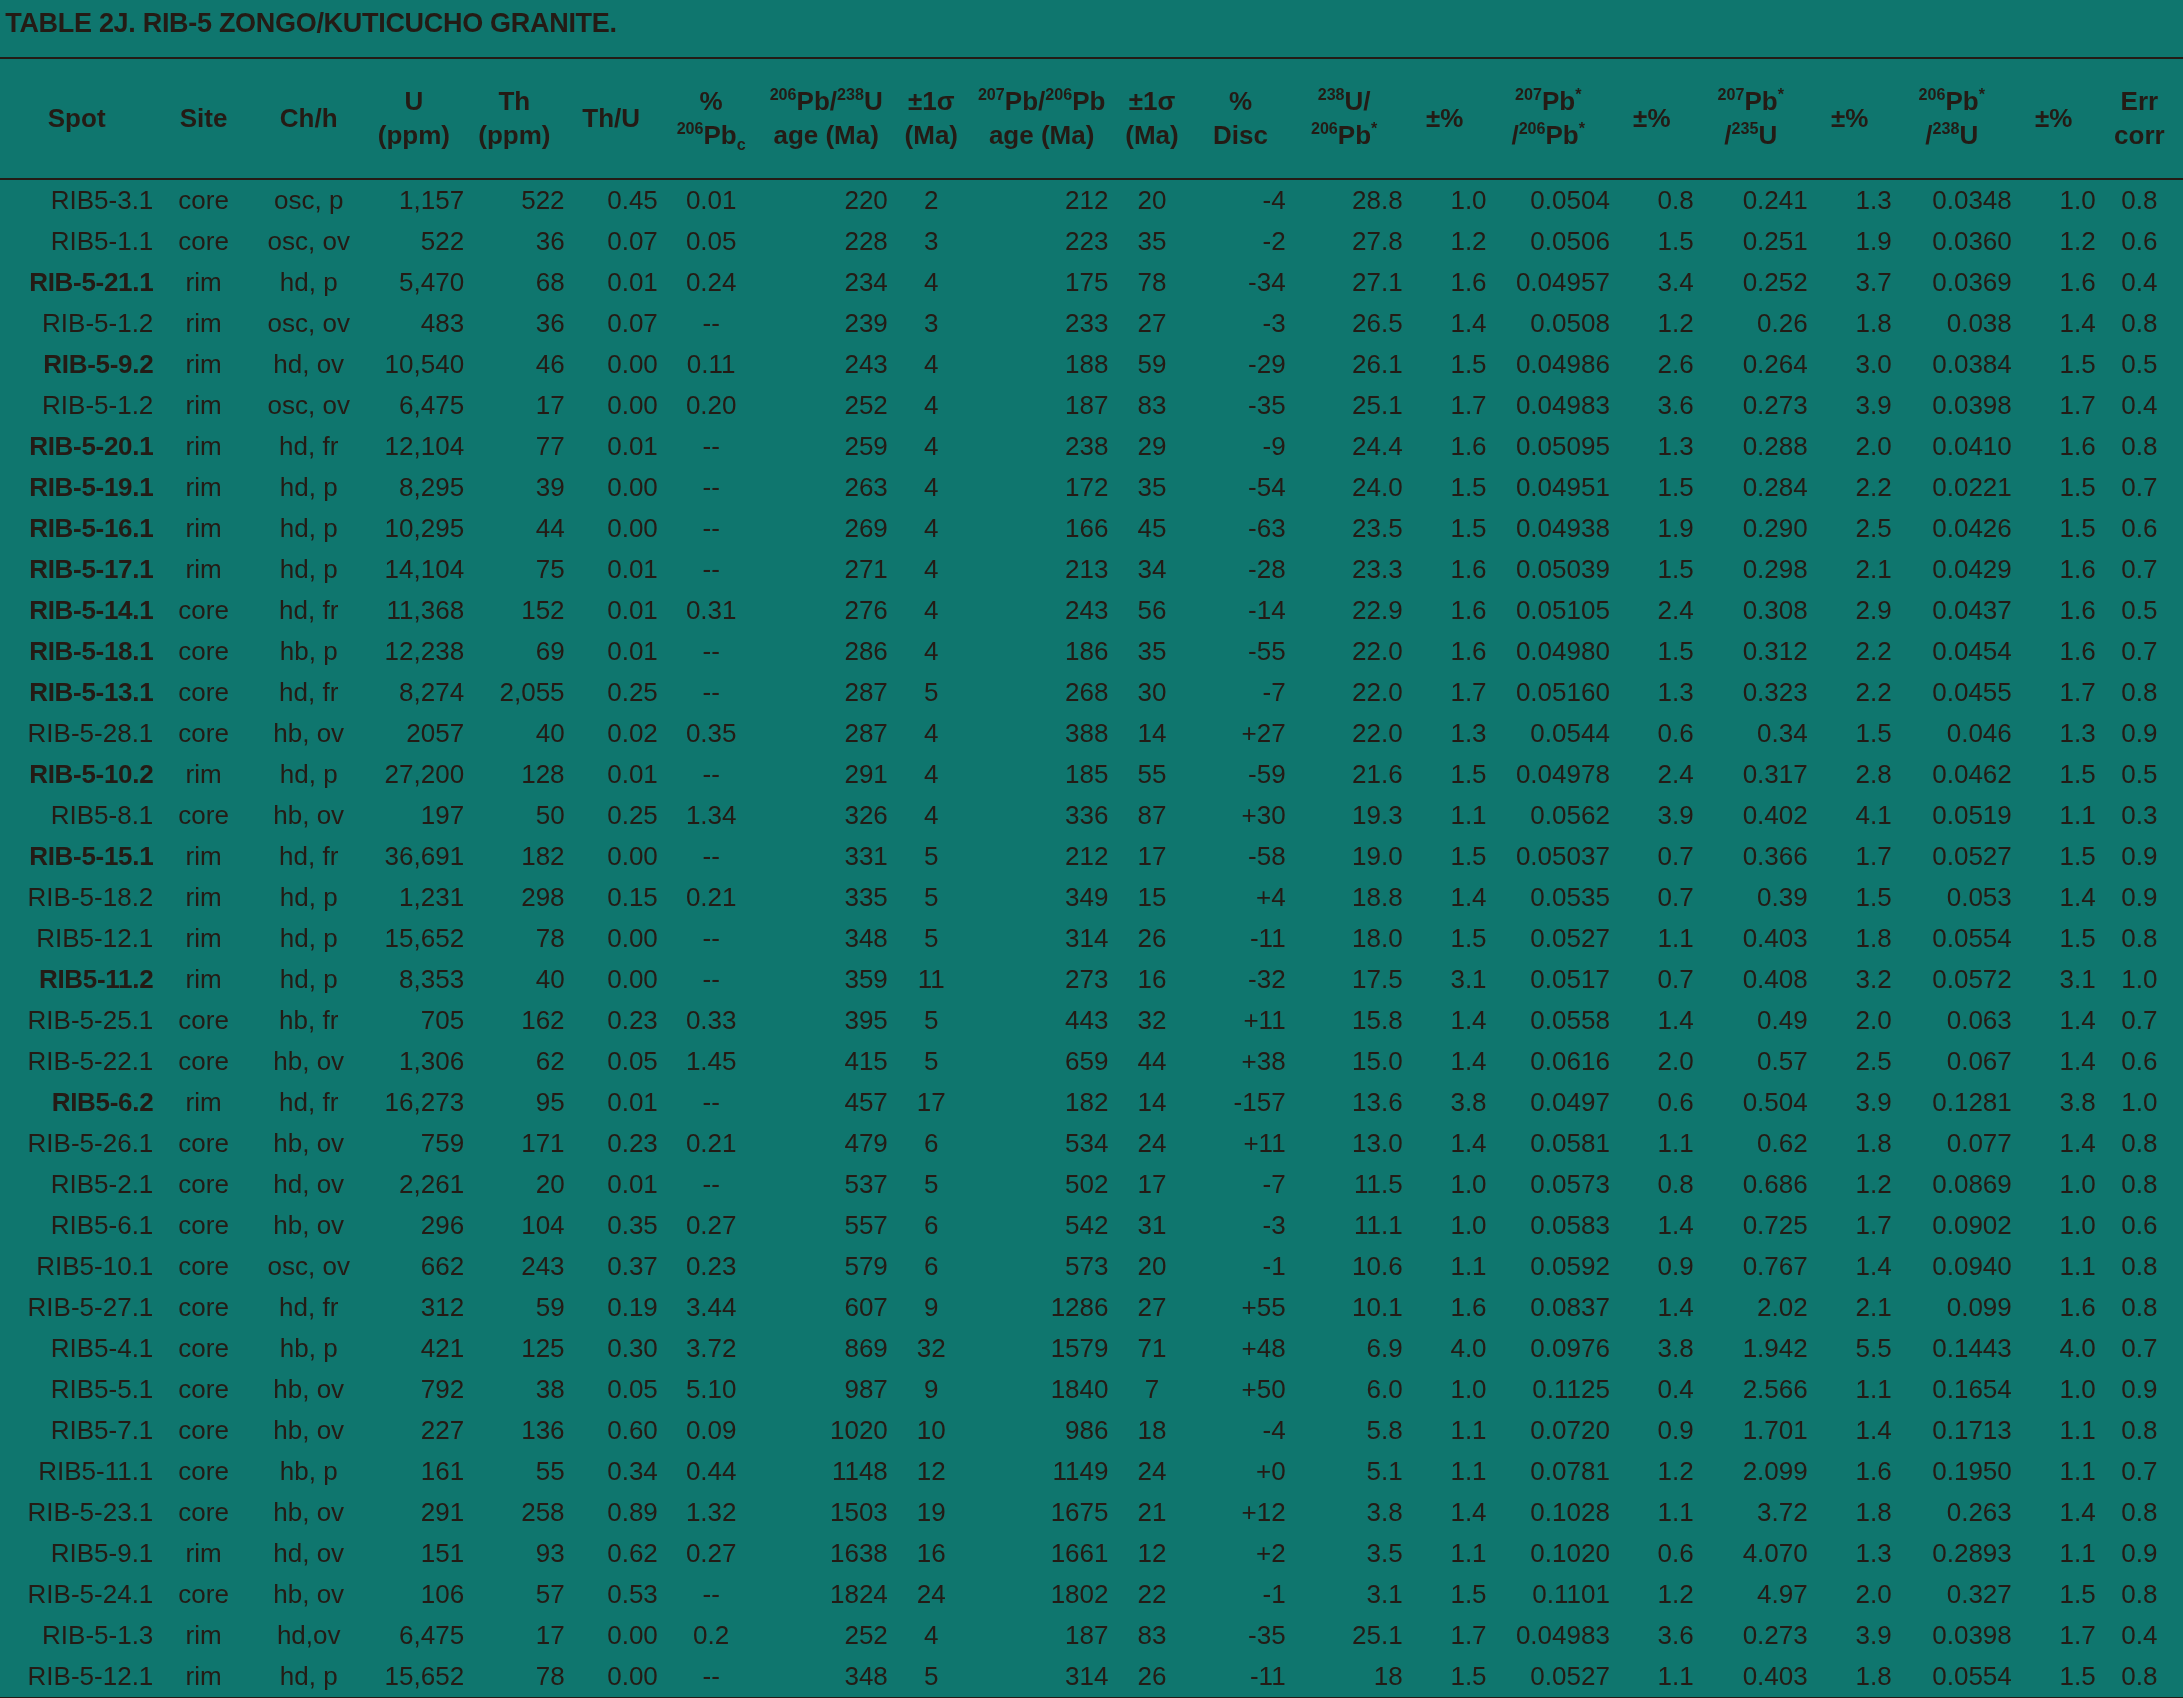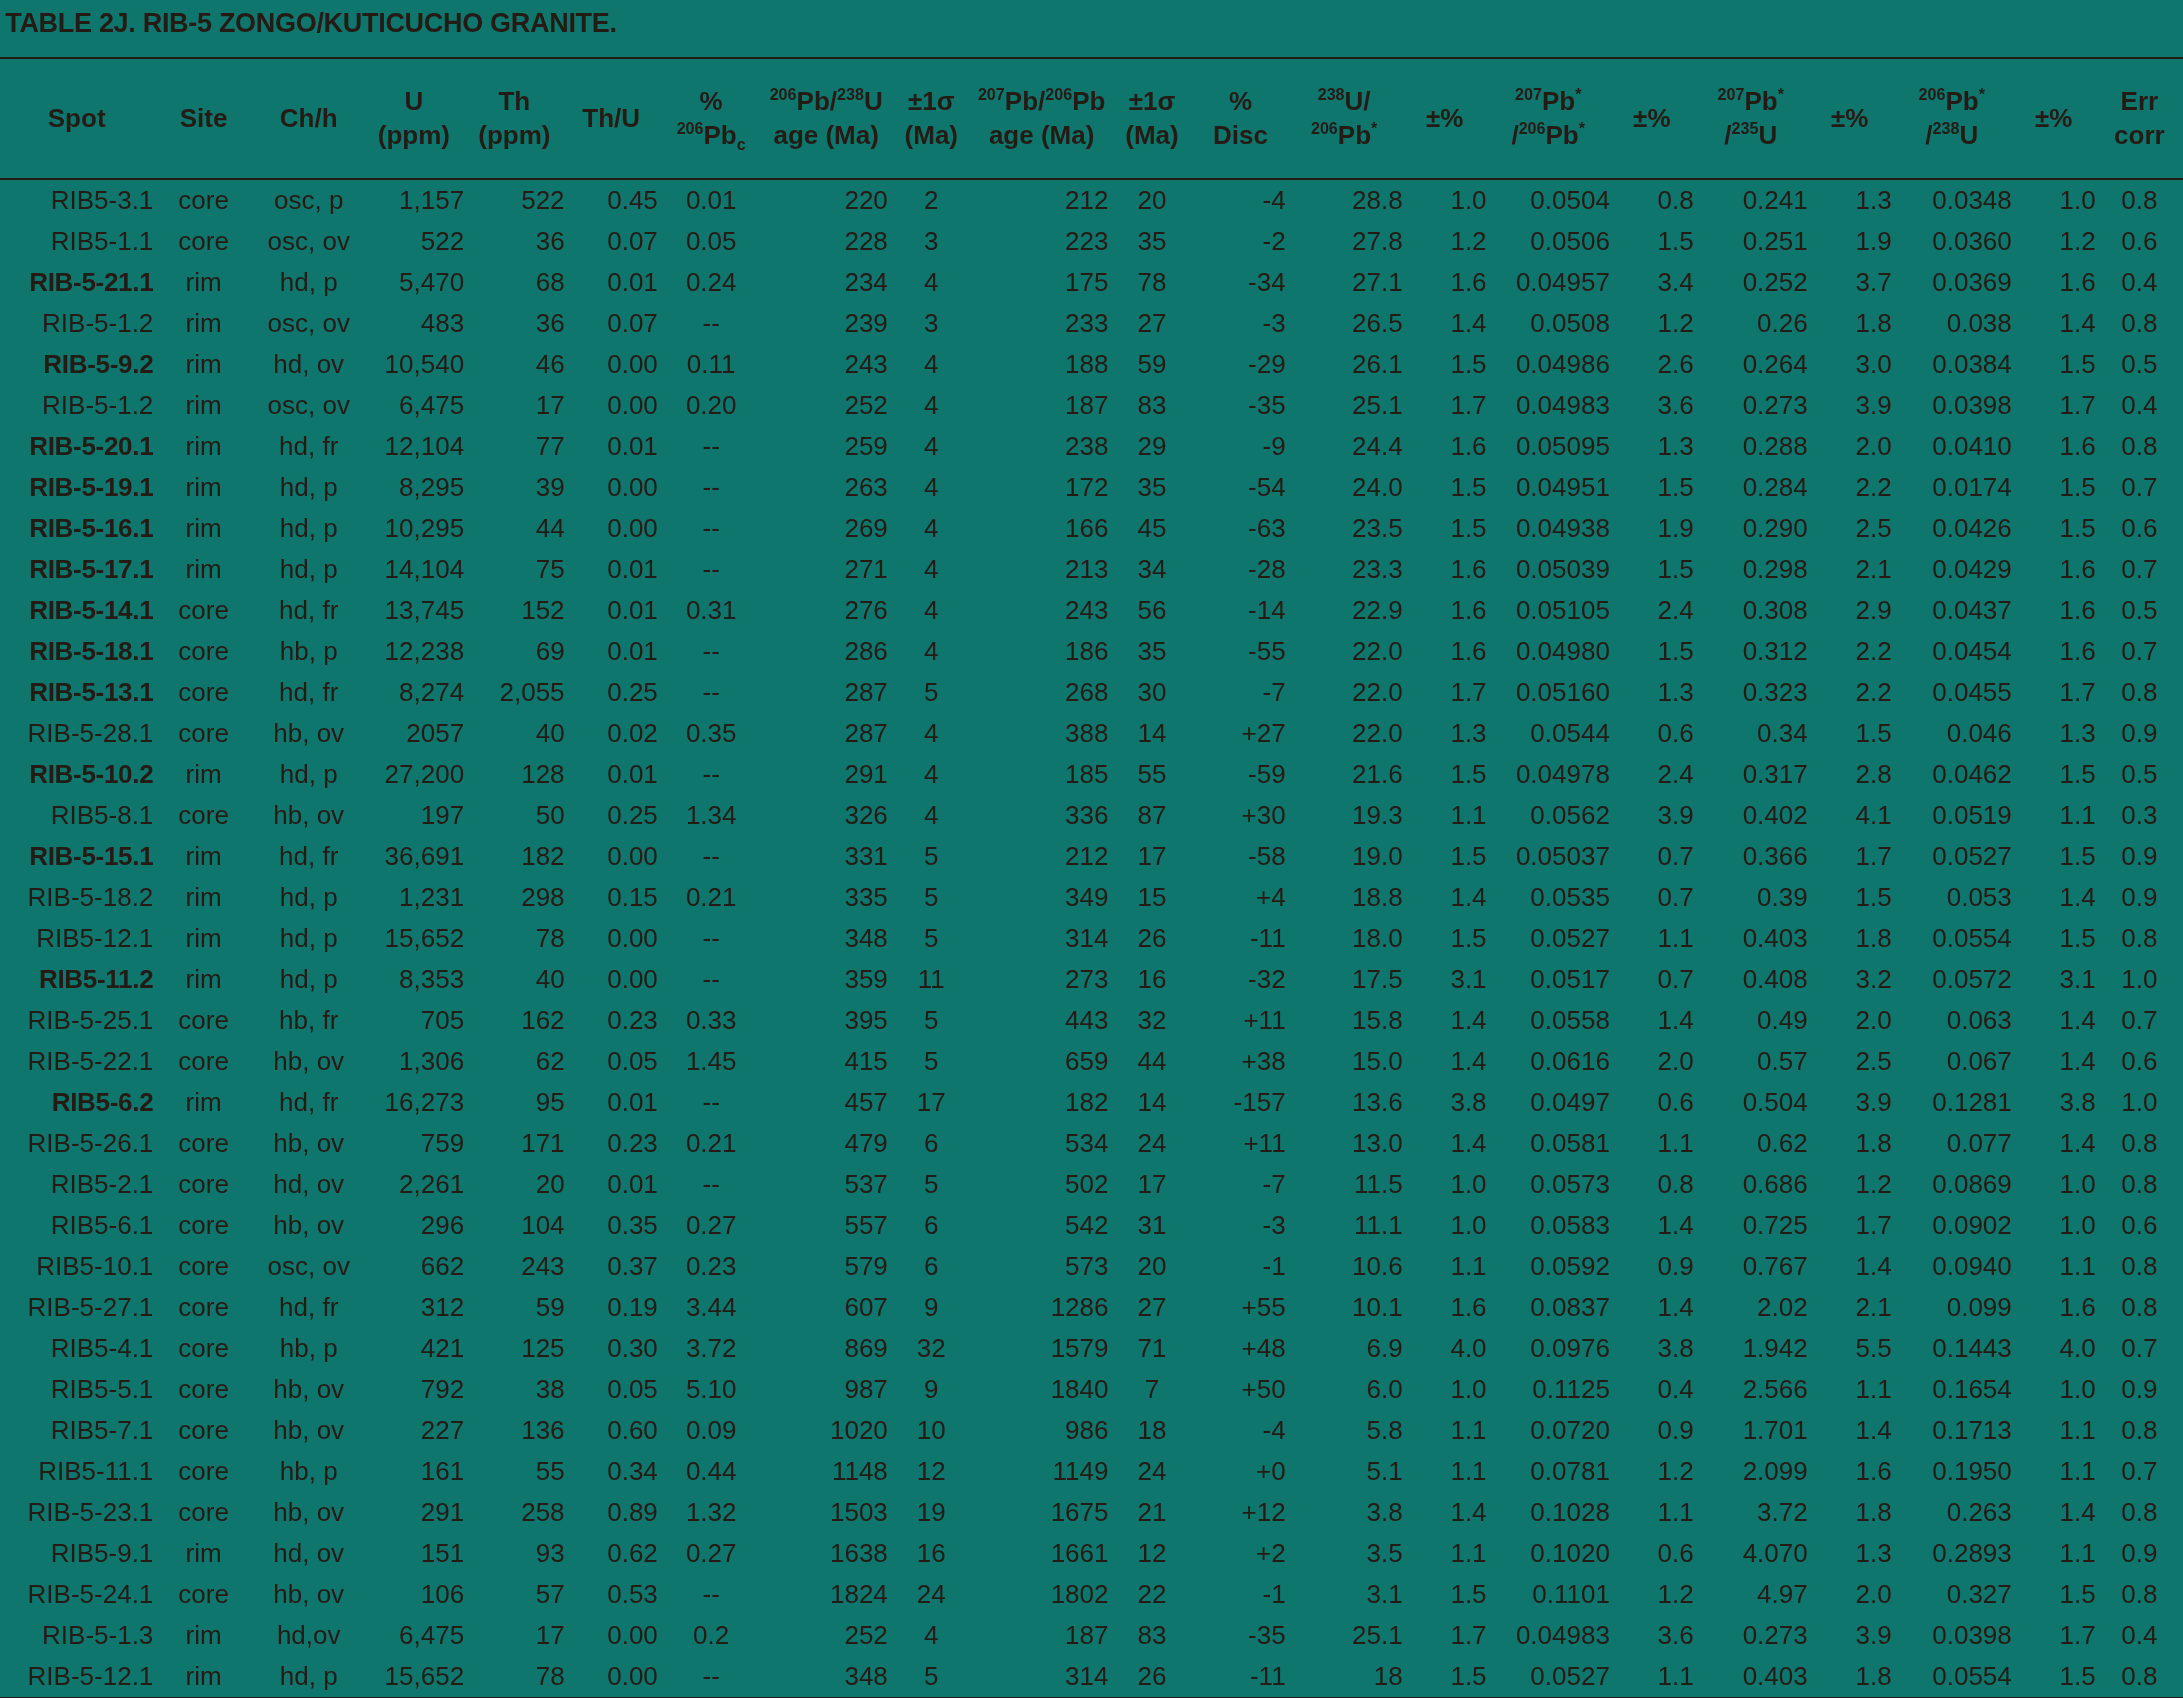--- a/index.html
+++ b/index.html
@@ -342,21 +342,21 @@
           <td class="al-center">4</td>
           <td class="al-right">172</td>
           <td class="al-center">35</td>
           <td class="al-right">-54</td>
           <td class="al-right">24.0</td>
           <td class="al-right">1.5</td>
           <td class="al-right">0.04951</td>
           <td class="al-right">1.5</td>
           <td class="al-right">0.284</td>
           <td class="al-right">2.2</td>
-          <td class="al-right">0.0174</td>
+          <td class="al-right">0.0221</td>
           <td class="al-right">1.5</td>
           <td class="al-center">0.7</td>
         </tr>
         <tr>
           <td class="al-left b">RIB-5-16.1</td>
           <td class="al-center">rim</td>
           <td class="al-center">hd, p</td>
           <td class="al-right">10,295</td>
           <td class="al-right">44</td>
           <td class="al-right">0.00</td>
@@ -396,21 +396,21 @@
           <td class="al-right">0.298</td>
           <td class="al-right">2.1</td>
           <td class="al-right">0.0429</td>
           <td class="al-right">1.6</td>
           <td class="al-center">0.7</td>
         </tr>
         <tr>
           <td class="al-left b">RIB-5-14.1</td>
           <td class="al-center">core</td>
           <td class="al-center">hd, fr</td>
-          <td class="al-right">13,745</td>
+          <td class="al-right">11,368</td>
           <td class="al-right">152</td>
           <td class="al-right">0.01</td>
           <td class="al-center">0.31</td>
           <td class="al-right">276</td>
           <td class="al-center">4</td>
           <td class="al-right">243</td>
           <td class="al-center">56</td>
           <td class="al-right">-14</td>
           <td class="al-right">22.9</td>
           <td class="al-right">1.6</td>

